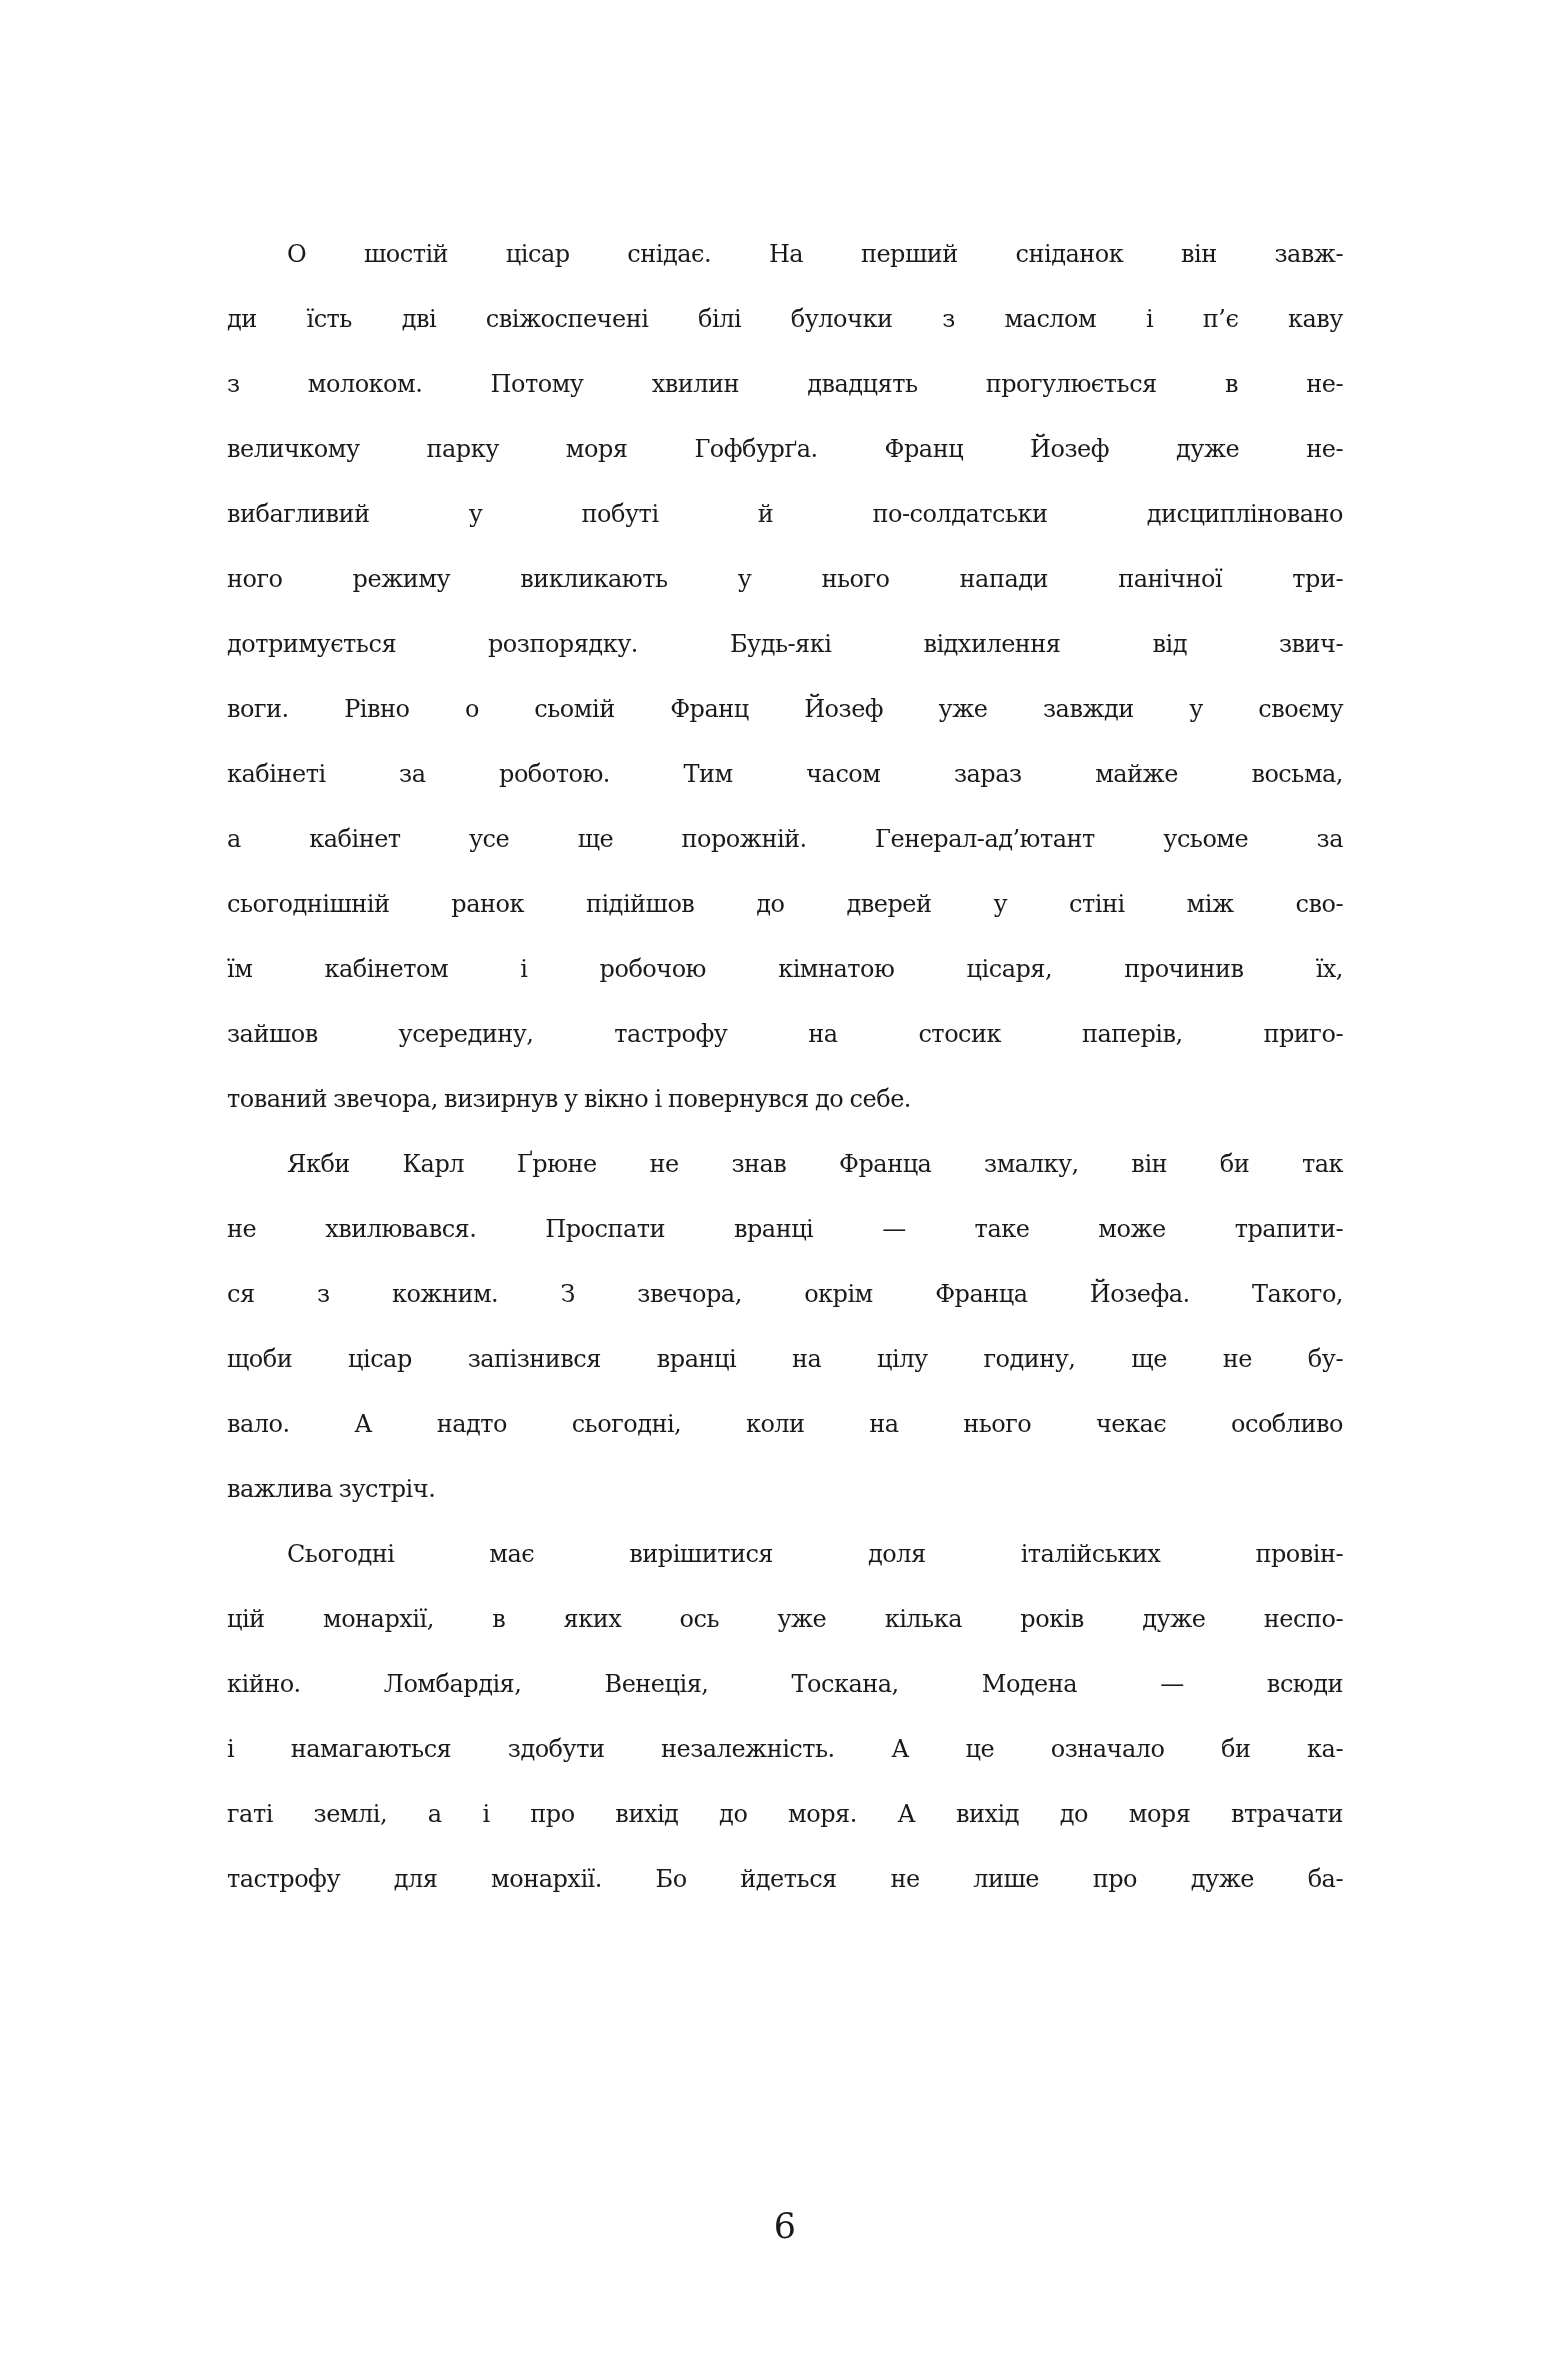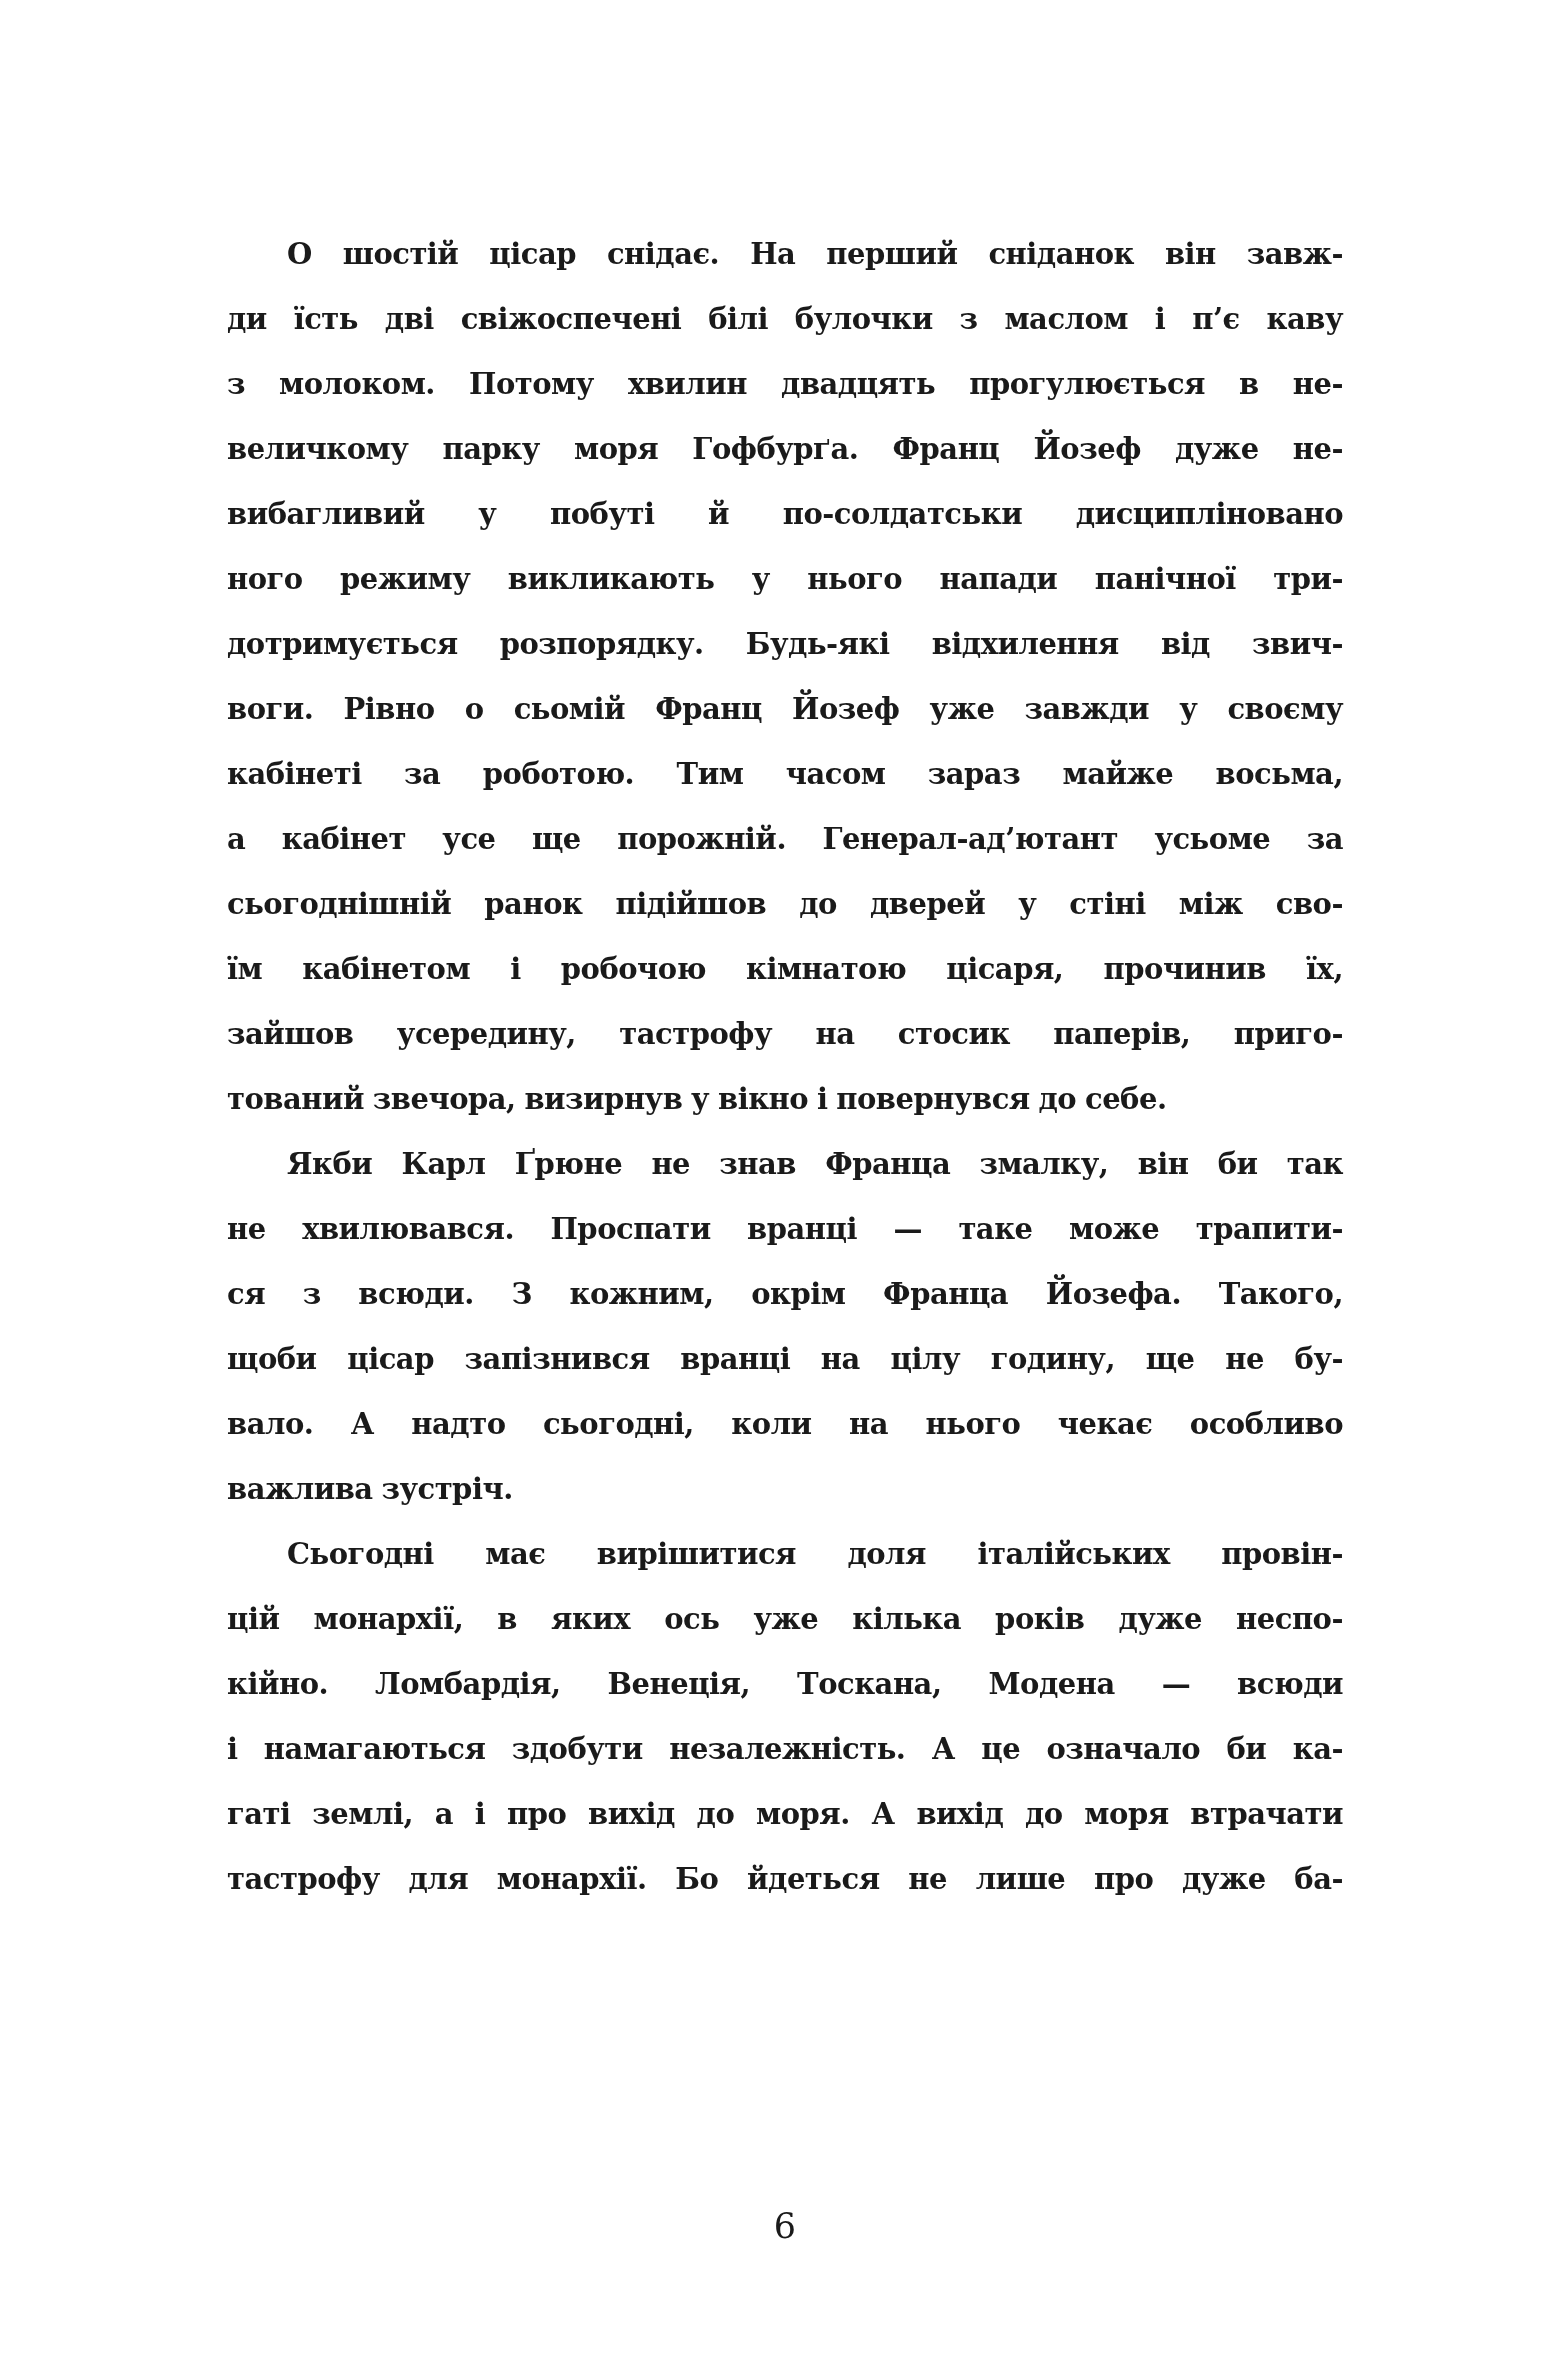--- a/index.html
+++ b/index.html
@@ -19,24 +19,23 @@
       width: 1546px;
       height: 2377px;
       background: #ffffff;
     }
     .text-block {
       position: absolute;
       left: 227px;
       top: 222px;
       width: 1116px;
       font-family: "DejaVu Serif", "Liberation Serif", serif;
-      font-size: 29px;
+      font-size: 24px;
       line-height: 65px;
       color: #1a1a1a;
-      font-weight: bold;
     }
     .line {
       display: block;
       white-space: nowrap;
       text-align: justify;
       text-align-last: justify;
       height: 65px;
       overflow: visible;
       letter-spacing: -0.5px;
       word-spacing: -0.8px;
@@ -76,21 +75,21 @@
     <span class="line">воги. Рівно о сьомій Франц Йозеф уже завжди у своєму</span>
     <span class="line">кабінеті за роботою. Тим часом зараз майже восьма,</span>
     <span class="line">а кабінет усе ще порожній. Генерал-ад’ютант усьоме за</span>
     <span class="line">сьогоднішній ранок підійшов до дверей у стіні між сво-</span>
     <span class="line">їм кабінетом і робочою кімнатою цісаря, прочинив їх,</span>
     <span class="line">зайшов усередину, тастрофу на стосик паперів, приго-</span>
     <span class="line last">тований звечора, визирнув у вікно і повернувся до себе.</span>
 
     <span class="line indent">Якби Карл Ґрюне не знав Франца змалку, він би так</span>
     <span class="line">не хвилювався. Проспати вранці — таке може трапити-</span>
-    <span class="line">ся з всюди. З кожним, окрім Франца Йозефа. Такого,</span>
+    <span class="line">ся з кожним. З звечора, окрім Франца Йозефа. Такого,</span>
     <span class="line">щоби цісар запізнився вранці на цілу годину, ще не бу-</span>
     <span class="line">вало. А надто сьогодні, коли на нього чекає особливо</span>
     <span class="line last">важлива зустріч.</span>
 
     <span class="line indent">Сьогодні має вирішитися доля італійських провін-</span>
     <span class="line">цій монархії, в яких ось уже кілька років дуже неспо-</span>
     <span class="line">кійно. Ломбардія, Венеція, Тоскана, Модена — всюди</span>
     <span class="line">і намагаються здобути незалежність. А це означало би ка-</span>
     <span class="line">гаті землі, а і про вихід до моря. А вихід до моря втрачати</span>
     <span class="line">тастрофу для монархії. Бо йдеться не лише про дуже ба-</span>

